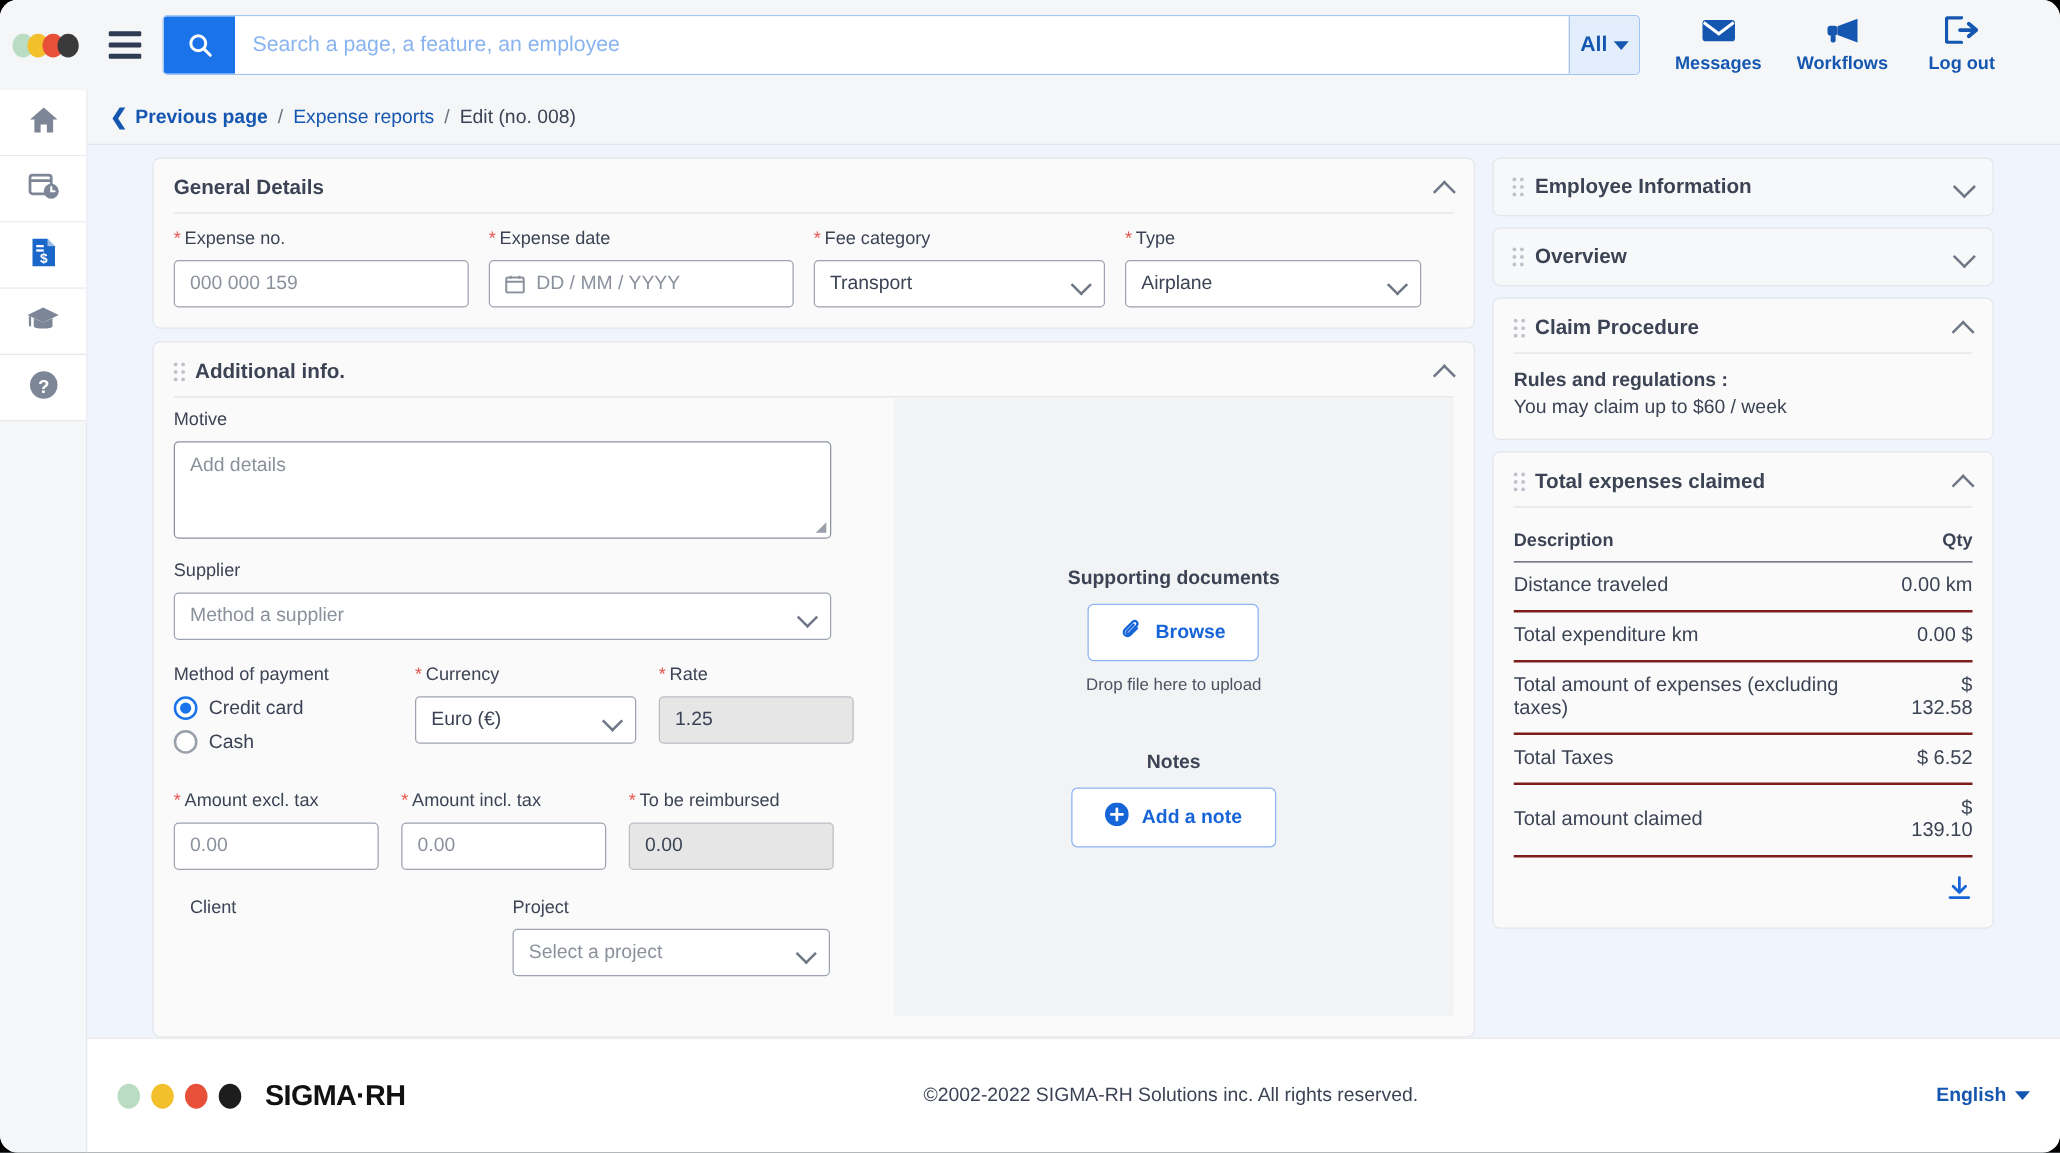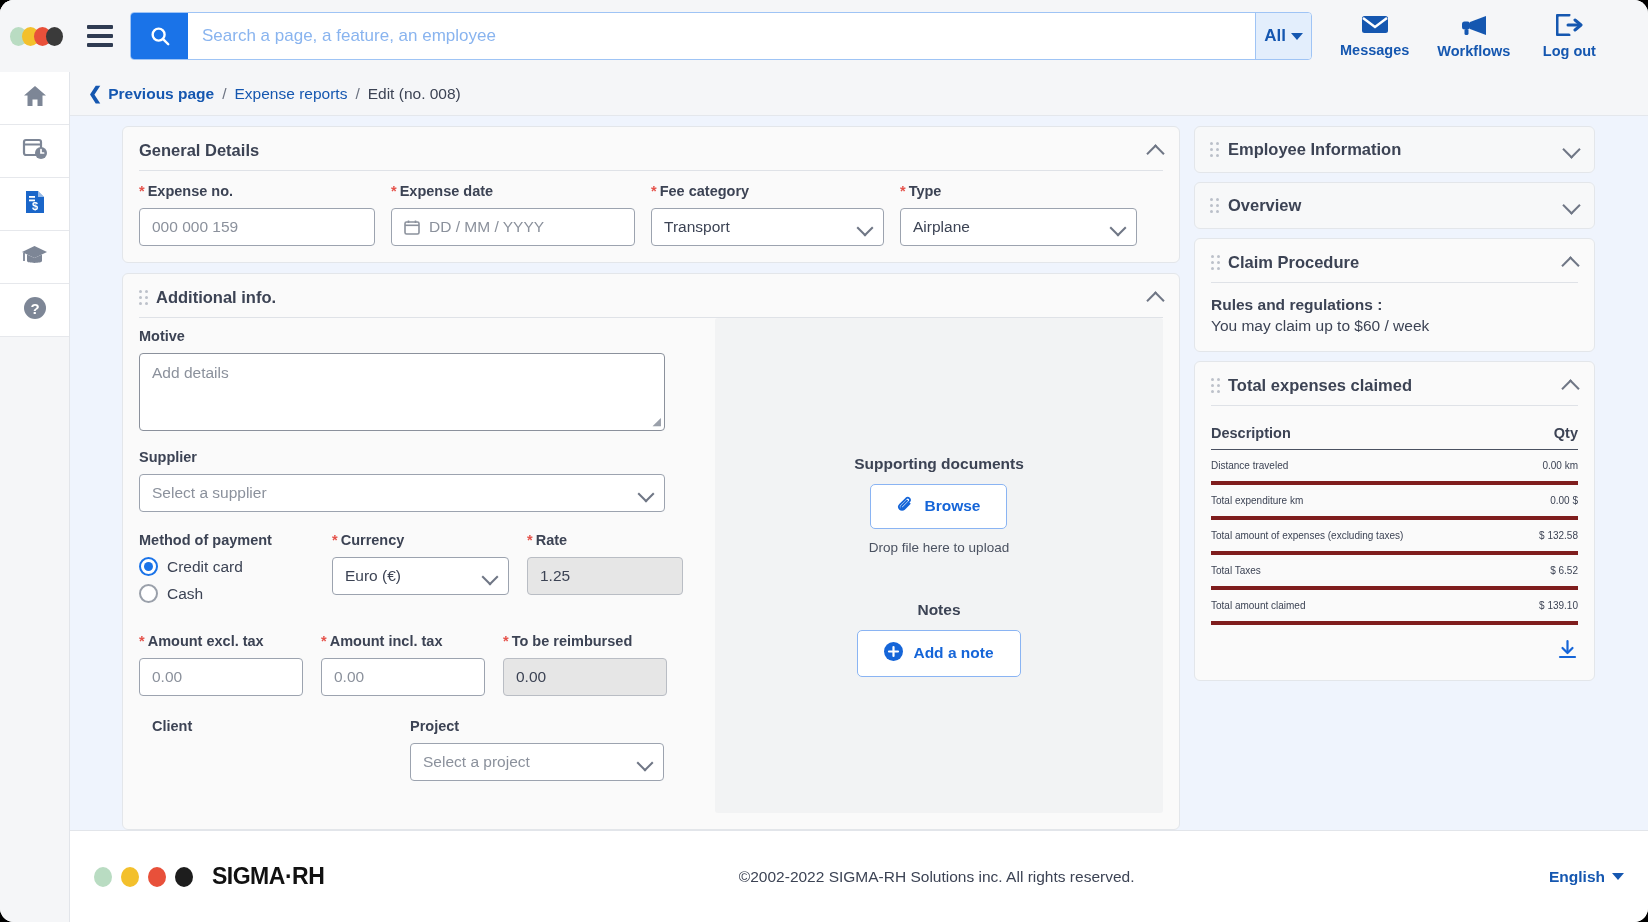--- a/index.html
+++ b/index.html
@@ -122,21 +122,21 @@
     content: ""; position: absolute; left: 2px; top: 4px; width: 11px; height: 11px;
     border-left: 2px solid #6f7685; border-top: 2px solid #6f7685;
     transform: rotate(45deg);
   }
   .chev.down::before { transform: rotate(225deg); top: 1px; }
   .card-rule { height: 1px; background: #dfe2e7; margin: 0 16px; }
 
   
   .row { display: flex; padding: 12px 16px 16px 16px; gap: 16px; }
   .field { display: flex; flex-direction: column; }
-  .lbl { font-size: 14.5px; font-weight: bold; color: #3c4354; margin-bottom: 9px; }
+  .lbl { font-size: 14.5px; font-weight: normal; color: #3c4354; margin-bottom: 9px; }
   .req { color: #e5534b; margin-right: 3px; }
   .inp {
     height: 38px; border: 1px solid #9ca3af; border-radius: 4px; background: #fff;
     display: flex; align-items: center; padding: 0 12px; font-size: 15.5px; color: #3c4354;
   }
   .inp.ph { color: #8b919c; }
   .inp.disabled { background: #e6e6e6; border-color: #b9bdc4; color: #3c4354; }
   .sel { justify-content: space-between; cursor: pointer; }
   .chev-sm { width: 13px; height: 13px; position: relative; flex: none; }
   .chev-sm::before {
@@ -186,22 +186,22 @@
   .rules-title { font-weight: bold; font-size: 15.5px; color: #3c4354; }
   .rules-text { font-size: 15.5px; color: #3c4354; margin-top: 3px; }
 
   table.totals { width: 100%; border-collapse: collapse; }
   table.totals th {
     text-align: left; font-size: 14.5px; color: #3c4354; font-weight: bold;
     padding: 6px 0 8px 0; border-bottom: 1px solid #4a5161;
   }
   table.totals th.r, table.totals td.r { text-align: right; }
   table.totals td {
-    font-size: 10px; color: #3c4354; padding: 10px 0;
-    border-bottom: 4px solid #7f1d1d;
+    font-size: 16px; color: #3c4354; padding: 10px 0;
+    border-bottom: 2px solid #7f1d1d;
   }
   .dl-row { display: flex; justify-content: flex-end; padding-top: 14px; }
   .dl-icon { cursor: pointer; }
 
   
   .footer {
     position: absolute; left: 70px; right: 0; bottom: 0; height: 92px;
     background: #fff; border-top: 1px solid #e2e5ea;
     display: flex; align-items: center; padding: 0 24px;
   }
@@ -407,21 +407,21 @@
               <span class="lbl">Motive</span>
               <div class="ta">
                 <span>Add details</span>
                 <span class="ta-grip">◢</span>
               </div>
             </div>
 
             <div class="field" style="margin-top:18px;width:526px;">
               <span class="lbl">Supplier</span>
               <div class="inp sel ph">
-                <span>Select a supplier</span>
+                <span>Method a supplier</span>
                 <span class="chev-sm"></span>
               </div>
             </div>
 
             <div style="display:flex;gap:18px;margin-top:20px;">
               <div class="field" style="width:175px;">
                 <span class="lbl">Method of payment</span>
                 <div class="radio-row">
                   <span class="radio on"></span>
                   <span class="radio-label">Credit card</span>

